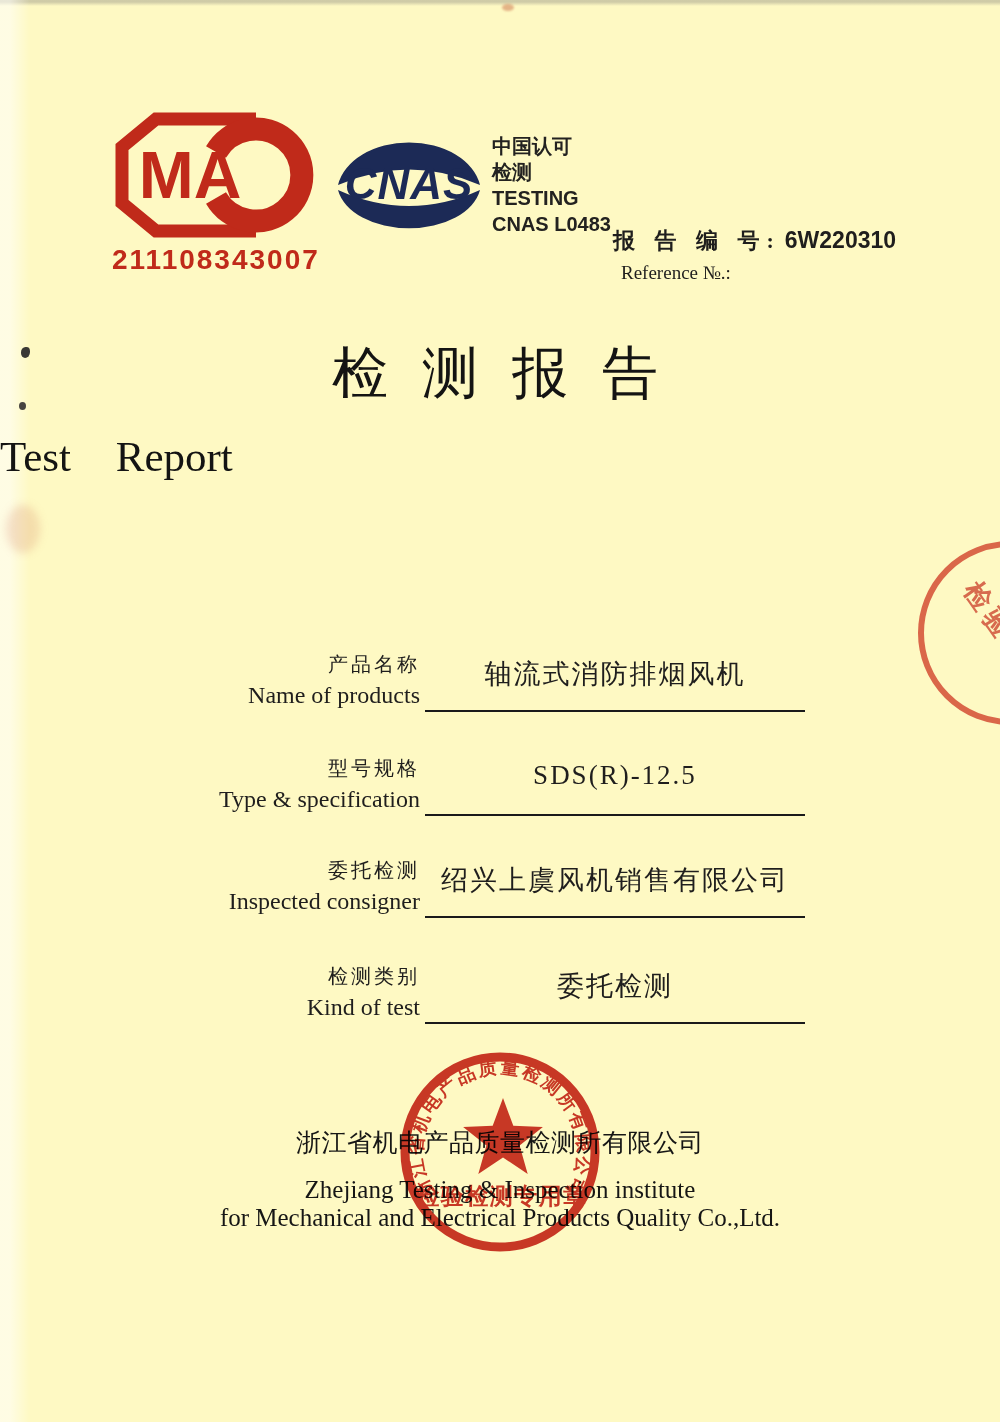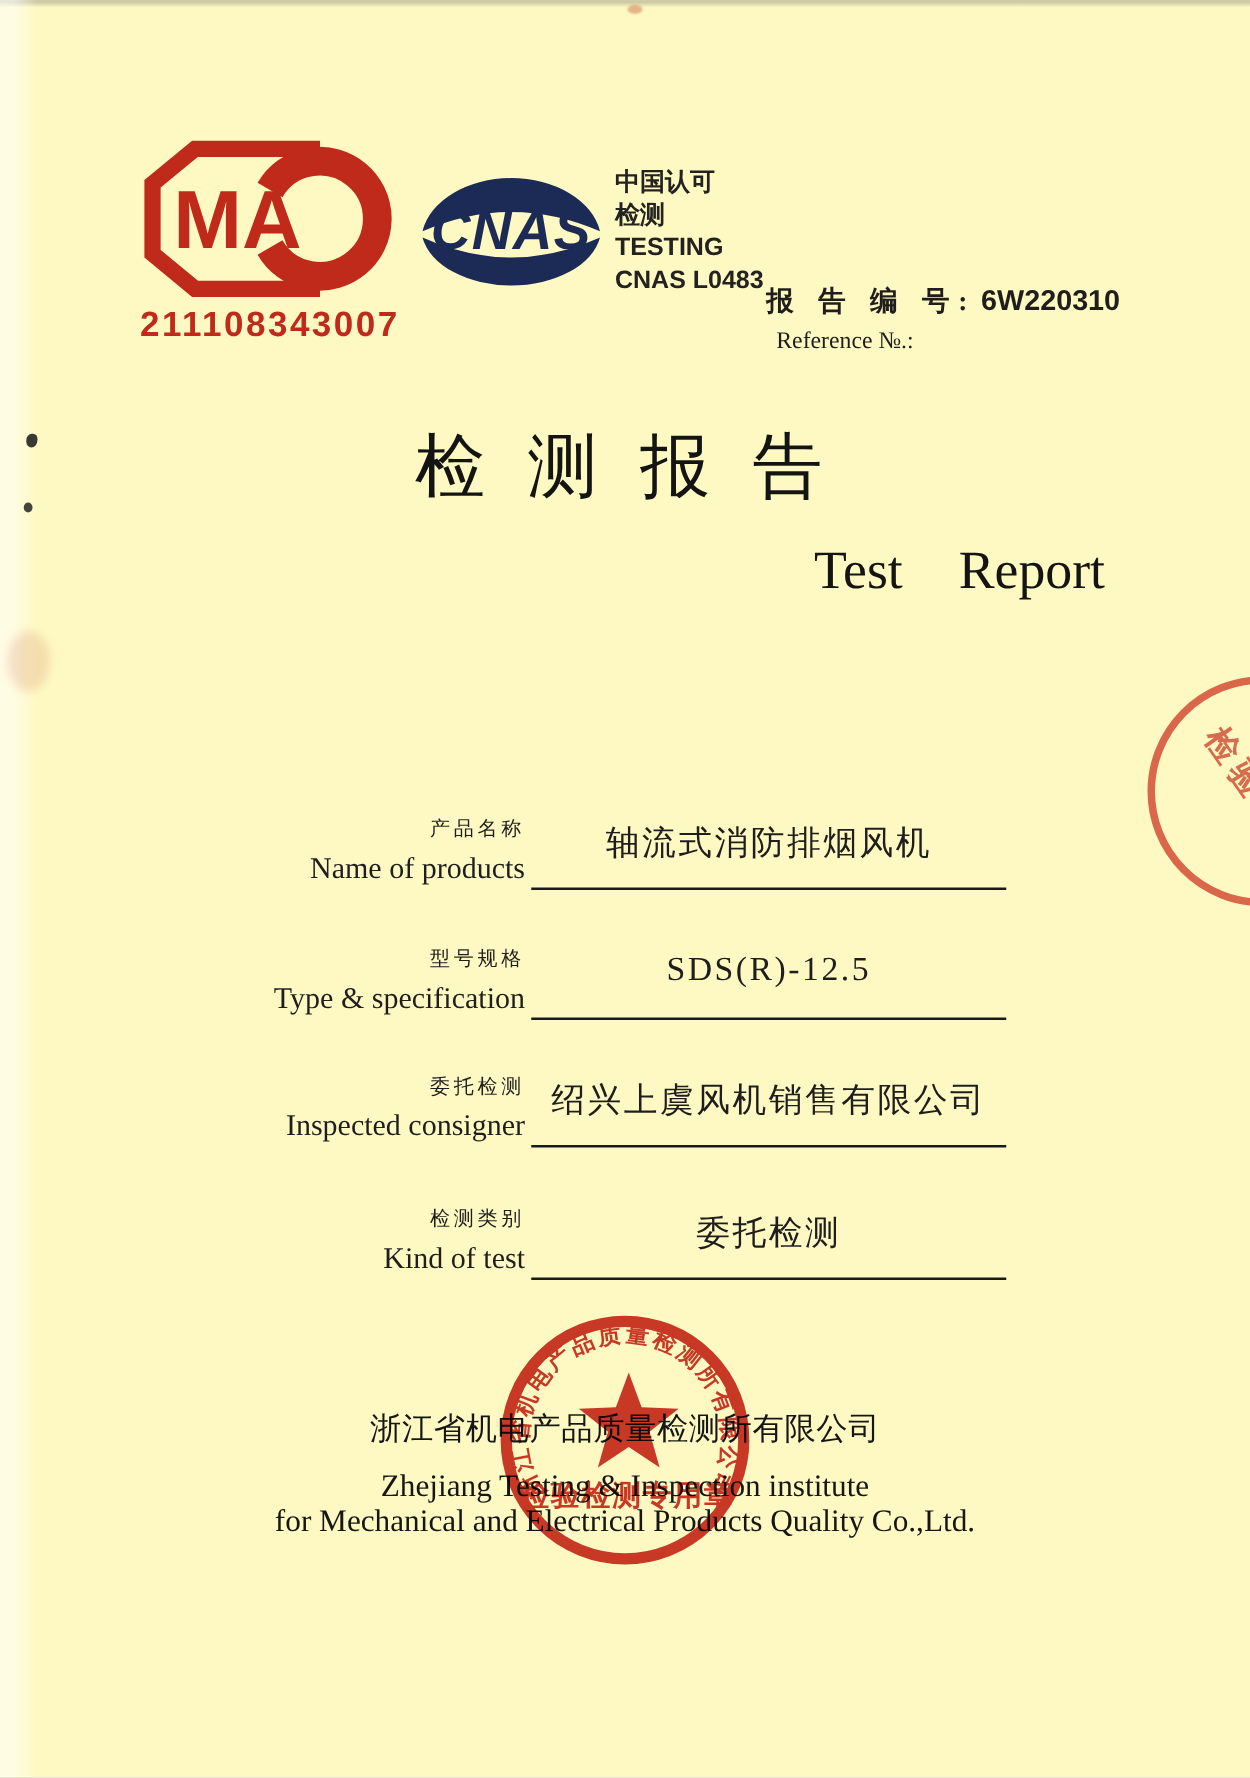--- a/index.html
+++ b/index.html
@@ -23,26 +23,26 @@
   
   .cma-number{left:112px;top:224px;font-size:28px;font-weight:bold;color:#c02a1a;letter-spacing:2px;margin-top:20px;}
   .cnas-lines{left:492px;top:133px;font-size:20px;font-weight:bold;line-height:26px;color:#232220;}
   .report-line{left:613px;top:226px;white-space:nowrap;}
   .report-label{font-size:22px;font-weight:bold;letter-spacing:7px;margin-top:21px;}
   .report-value{font-size:23px;font-weight:bold;letter-spacing:0;font-family:"Liberation Sans","DejaVu Sans",sans-serif;}
   .reference{left:621px;top:262px;font-size:19px;}
 
   
   .title-zh{left:0;top:336px;width:1000px;text-align:center;font-size:56px;letter-spacing:10px;color:#141413;}
-  .title-en{left:0;top:432px;width:884px;text-align:right;font-size:43px;word-spacing:34px;color:#141413;}
+  .title-en{left:0;top:432px;width:884px;text-align:left;font-size:43px;word-spacing:34px;color:#141413;}
 
   
   .field{position:absolute;left:0;width:1000px;height:74px;}
   .field .labels{position:absolute;right:580px;top:0;text-align:right;white-space:nowrap;}
-  .field .zh{font-size:16px;line-height:32px;letter-spacing:3px;}
+  .field .zh{font-size:20px;line-height:32px;letter-spacing:3px;}
   .field .en{font-size:24px;line-height:30px;}
   .field .value{position:absolute;left:425px;width:380px;top:8px;text-align:center;font-size:27px;letter-spacing:2px;white-space:nowrap;}
   .field .rule{position:absolute;left:425px;width:380px;top:62px;border-top:2px solid #1a1a1a;}
 
   
   .company-zh{left:0;top:1126px;width:1000px;text-align:center;font-size:25px;letter-spacing:0.5px;color:#161615;}
   .company-en1{left:0;top:1176px;width:1000px;text-align:center;font-size:25px;color:#161615;}
   .company-en2{left:0;top:1204px;width:1000px;text-align:center;font-size:25px;color:#161615;}
 
   .stamp-main{left:389px;top:1041px;mix-blend-mode:multiply;opacity:.92;}

